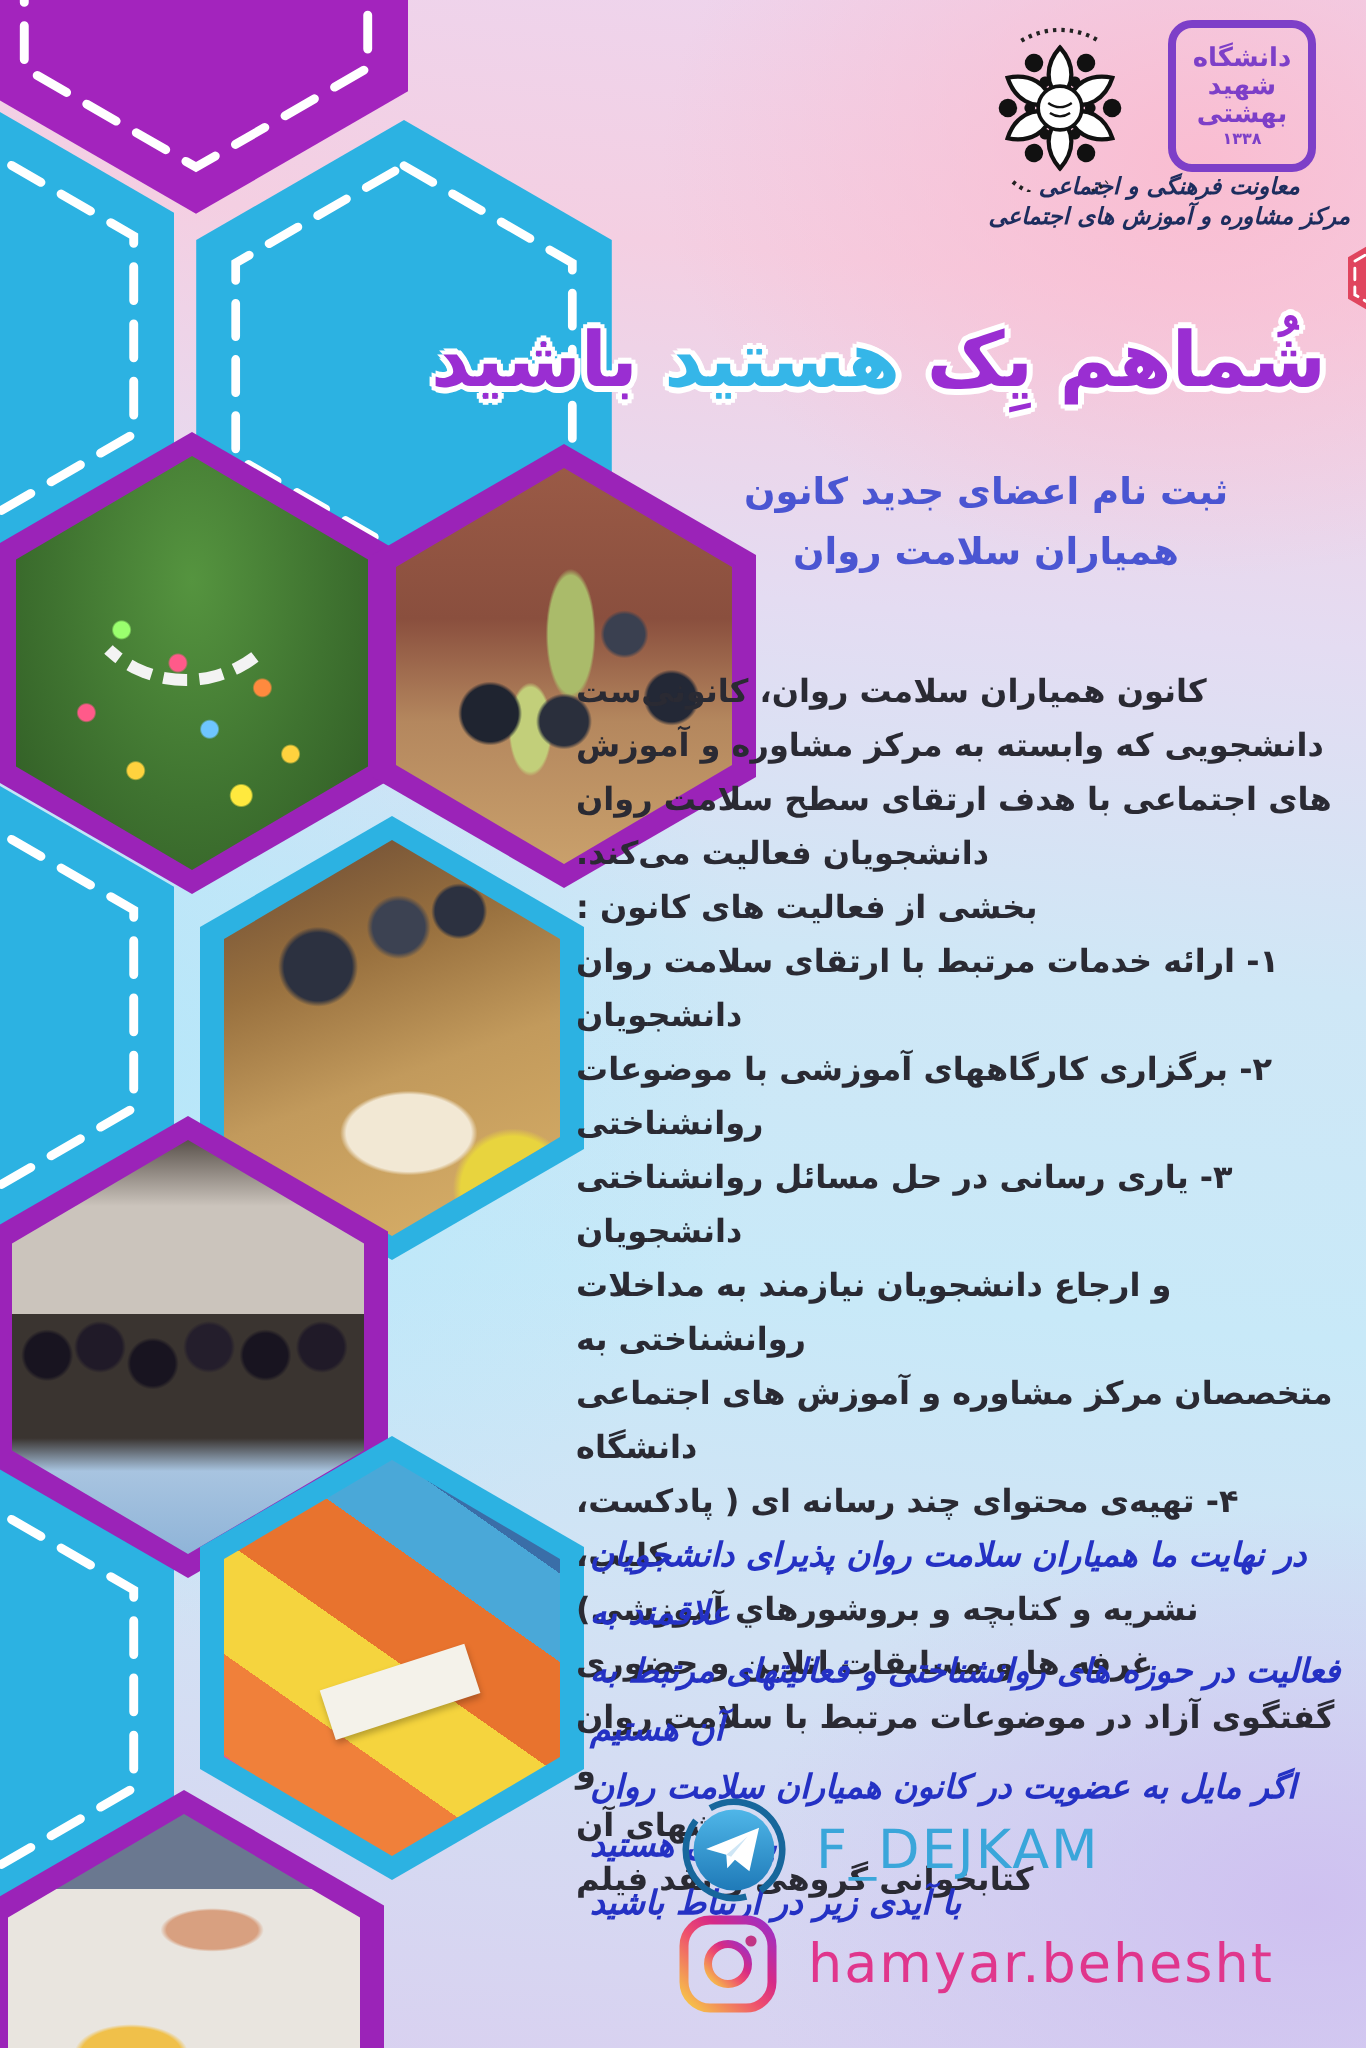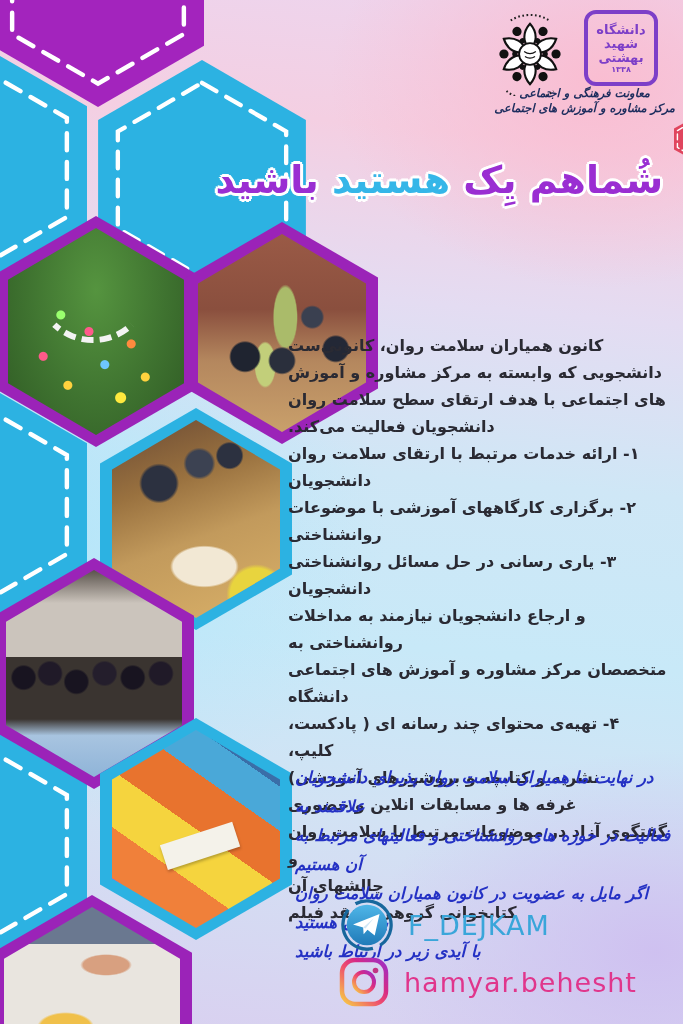--- a/index.html
+++ b/index.html
@@ -206,26 +206,31 @@
     <div>معاونت فرهنگی و اجتماعی</div>
     <div>مرکز مشاوره و آموزش های اجتماعی</div>
   </div>
 
   <div class="title">
     <span style="color:#9a2ed2">شُماهم یِک</span>
     <span style="color:#35b6e8">هستید</span>
     <span style="color:#9a2ed2">باشید</span>
   </div>
 
+  <div class="subtitle" style="color:#4a55d2">
+    <div>ثبت نام اعضای جدید کانون</div>
+    <div>همیاران سلامت روان</div>
+  </div>
 
   <div class="bodytext" style="color:#2a2a33">
     <div class="prelines">کانون همیاران سلامت روان، کانونی‌ست
 دانشجویی که وابسته به مرکز مشاوره و آموزش
 های اجتماعی با هدف ارتقای سطح سلامت روان
 دانشجویان فعالیت می‌کند.</div>
+    <div>بخشی از فعالیت های کانون :</div>
     <div class="prelines">۱- ارائه خدمات مرتبط با ارتقای سلامت روان دانشجویان
 ۲- برگزاری کارگاههای آموزشی با موضوعات روانشناختی
 ۳- یاری رسانی در حل مسائل روانشناختی دانشجویان
 و ارجاع دانشجویان نیازمند به مداخلات روانشناختی به
 متخصصان مرکز مشاوره و آموزش های اجتماعی دانشگاه
 ۴- تهیه‌ی محتوای چند رسانه ای ( پادکست، کلیپ،
 نشریه و کتابچه و بروشورهاي آموزشی)
 غرفه ها و مسابقات انلاین و حضوری
 گفتگوی آزاد در موضوعات مرتبط با سلامت روان و
 چالشهای آن

